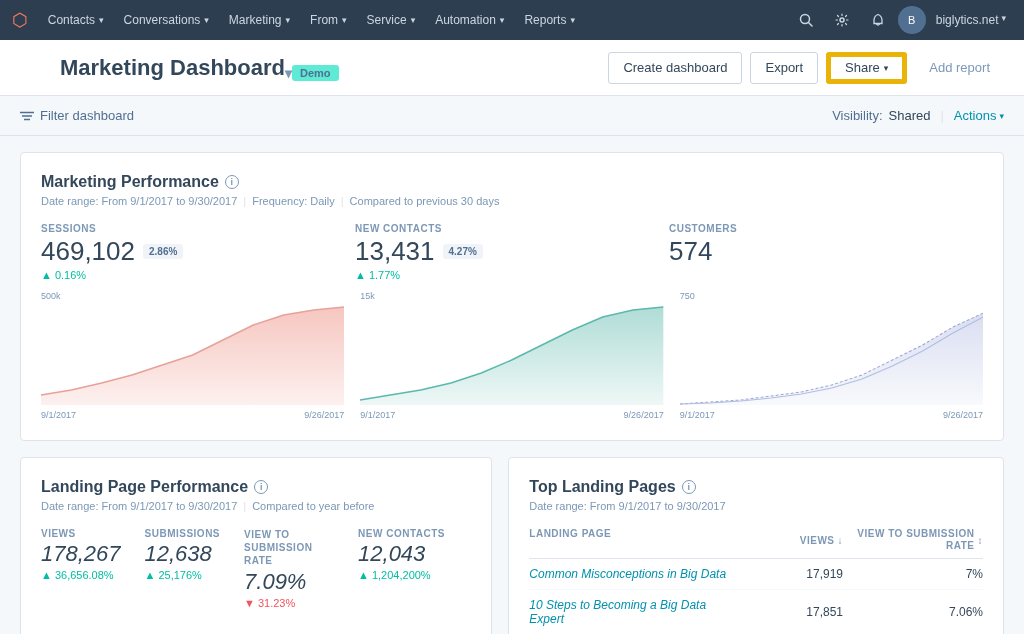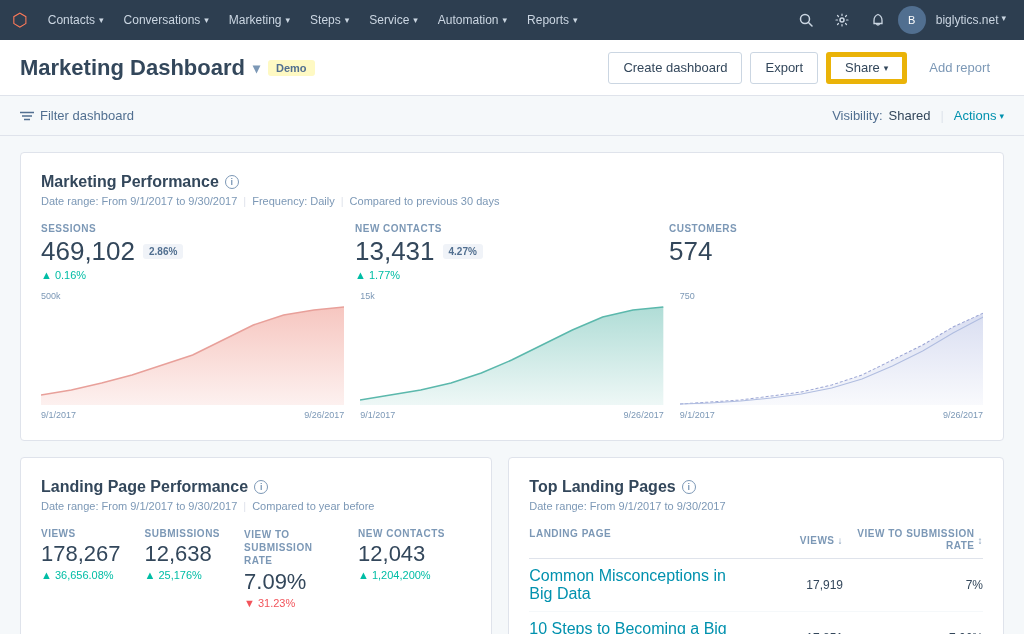--- a/index.html
+++ b/index.html
@@ -64,25 +64,26 @@
       height: 56px;
       display: flex;
       align-items: center;
       padding: 0 20px;
     }
     .dashboard-title {
       font-size: 22px;
       font-weight: 600;
       color: #33475b;
       display: flex;
-      align-items: center;
-      gap: 8px;
+      align-items: flex-end;
+      gap: 0;
+      margin-left: 40px;
     }
     .demo-badge {
-      background: #fef9c3;
+      background: #5eead4;
       color: #516f90;
       font-size: 11px;
       font-weight: 600;
       padding: 2px 8px;
       border-radius: 3px;
     }
     .header-actions {
       margin-left: auto;
       display: flex;
       align-items: center;
@@ -263,21 +264,21 @@
       margin-bottom: 0;
     }
     .table-row {
       display: grid;
       grid-template-columns: 1fr 100px 140px;
       padding: 8px 0;
       border-bottom: 1px solid #f5f8fa;
       align-items: center;
     }
     .table-row:last-child { border-bottom: none; }
-    .table-link { color: #0091ae; font-size: 16px; cursor: pointer; }
+    .table-link { color: #0091ae; font-size: 12px; cursor: pointer; font-style: italic; }
     .table-num { text-align: right; font-size: 12px; color: #33475b; }
     .sort-icon { color: #7c98b6; font-size: 10px; }
 
     .info-icon {
       display: inline-flex; align-items: center; justify-content: center;
       width: 14px; height: 14px;
       border-radius: 50%;
       border: 1px solid #7c98b6;
       color: #7c98b6;
       font-size: 9px;
@@ -285,41 +286,41 @@
       cursor: pointer;
     }
 
     
     .lp-metrics-row {
       display: flex;
       gap: 24px;
       margin-bottom: 10px;
     }
     .lp-metric {}
-    .lp-metric .metric-value { font-size: 22px; }
+    .lp-metric .metric-value { font-size: 22px; font-style: italic; }
   </style>
 </head>
 <body>
 
 <nav class="top-nav">
   <span class="nav-logo">⬡</span>
   <div class="nav-item">
     <span>Contacts</span>
     <span style="font-size:9px;">▾</span>
   </div>
   <div class="nav-item">
     <span>Conversations</span>
     <span style="font-size:9px;">▾</span>
   </div>
   <div class="nav-item">
     <span>Marketing</span>
     <span style="font-size:9px;">▾</span>
   </div>
   <div class="nav-item">
-    <span>Steps</span>
+    <span>From</span>
     <span style="font-size:9px;">▾</span>
   </div>
   <div class="nav-item">
     <span>Service</span>
     <span style="font-size:9px;">▾</span>
   </div>
   <div class="nav-item">
     <span>Automation</span>
     <span style="font-size:9px;">▾</span>
   </div>

